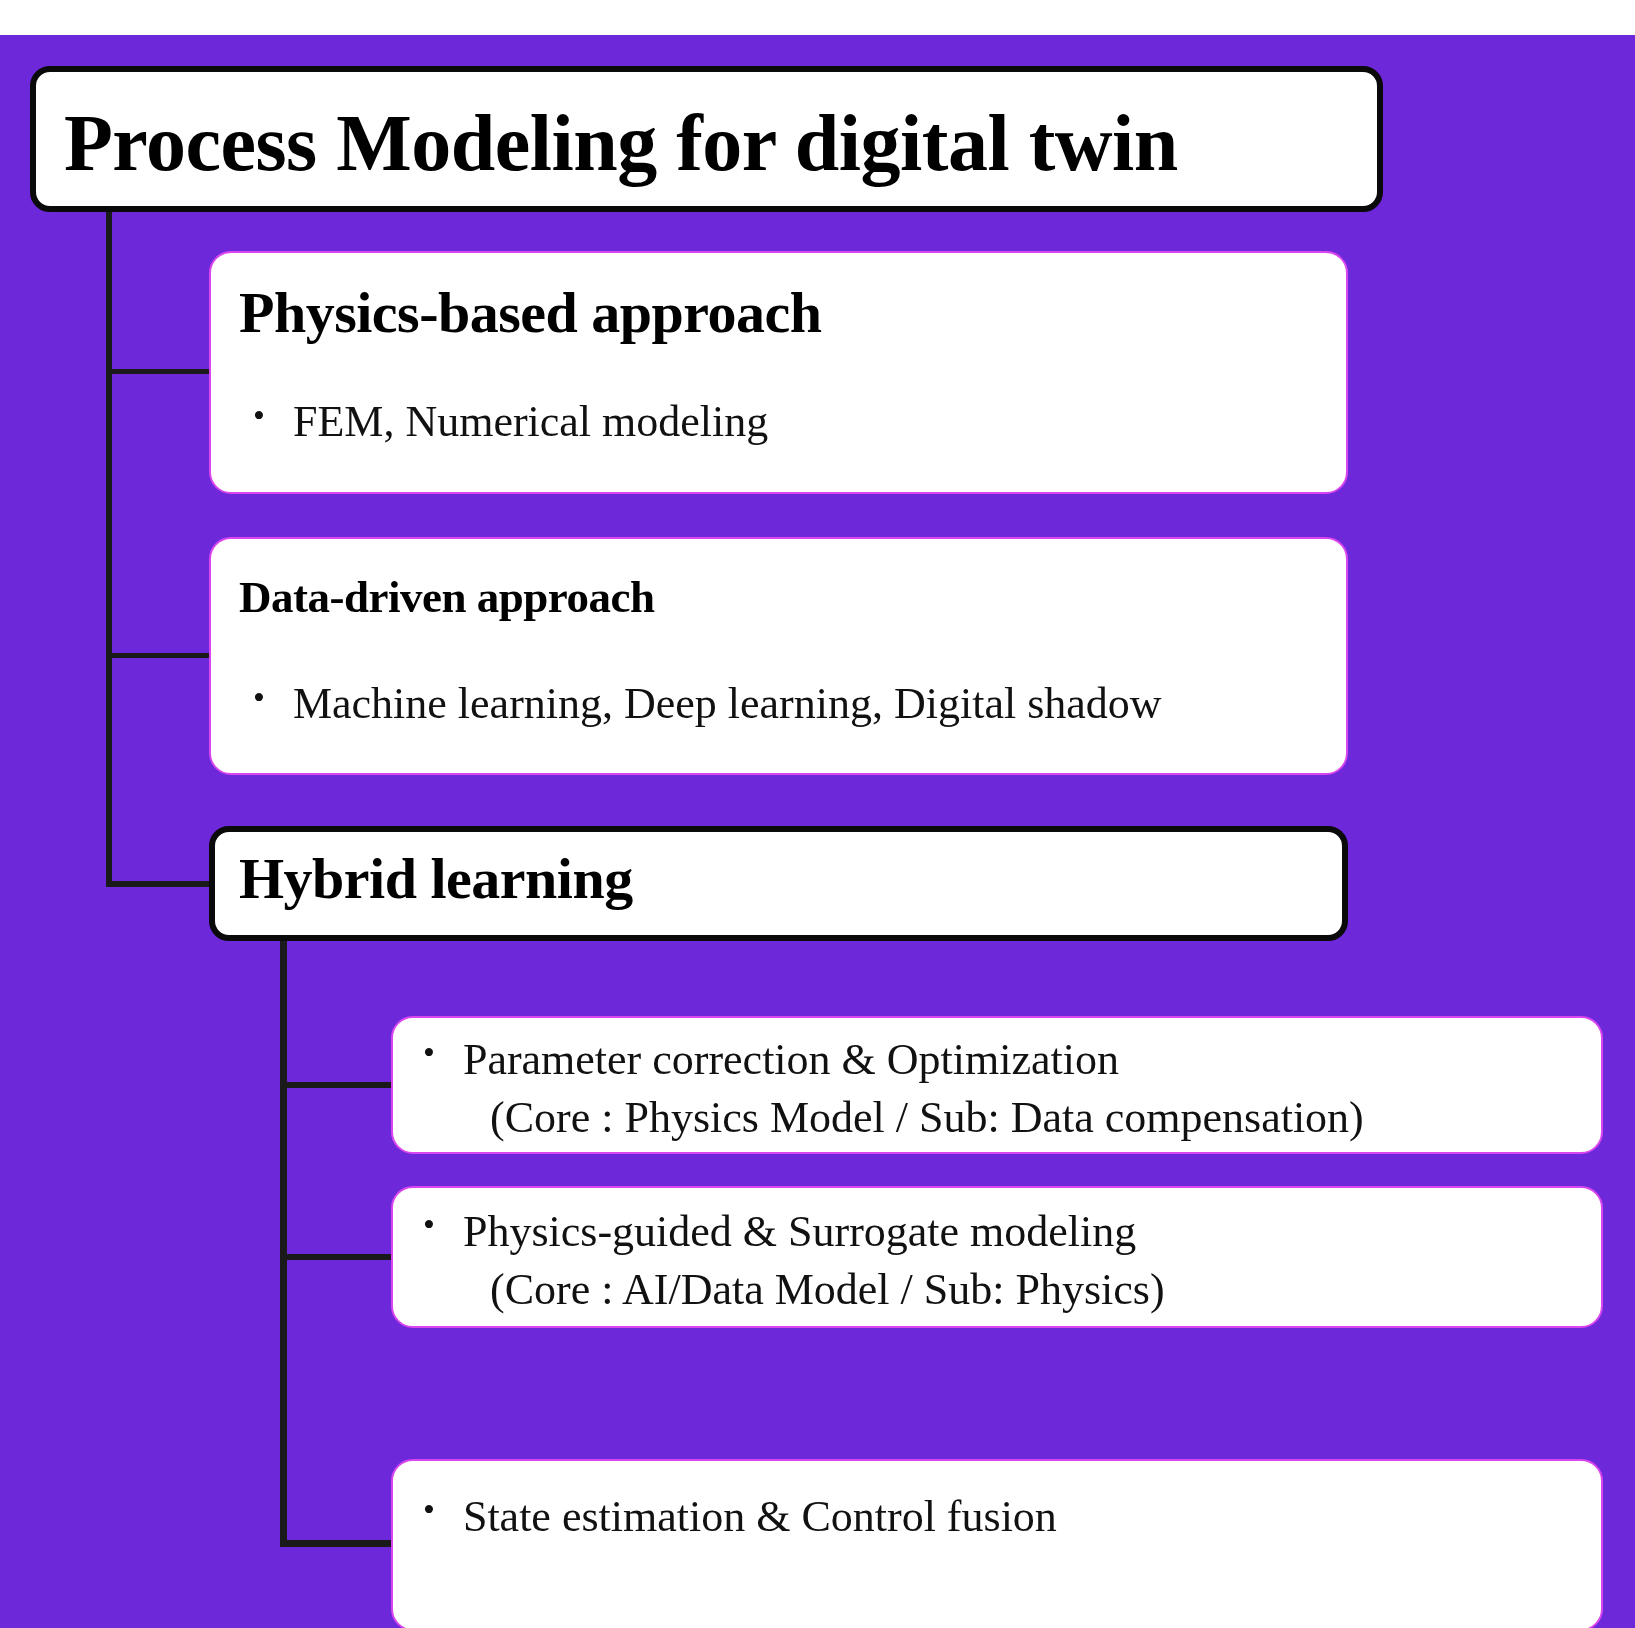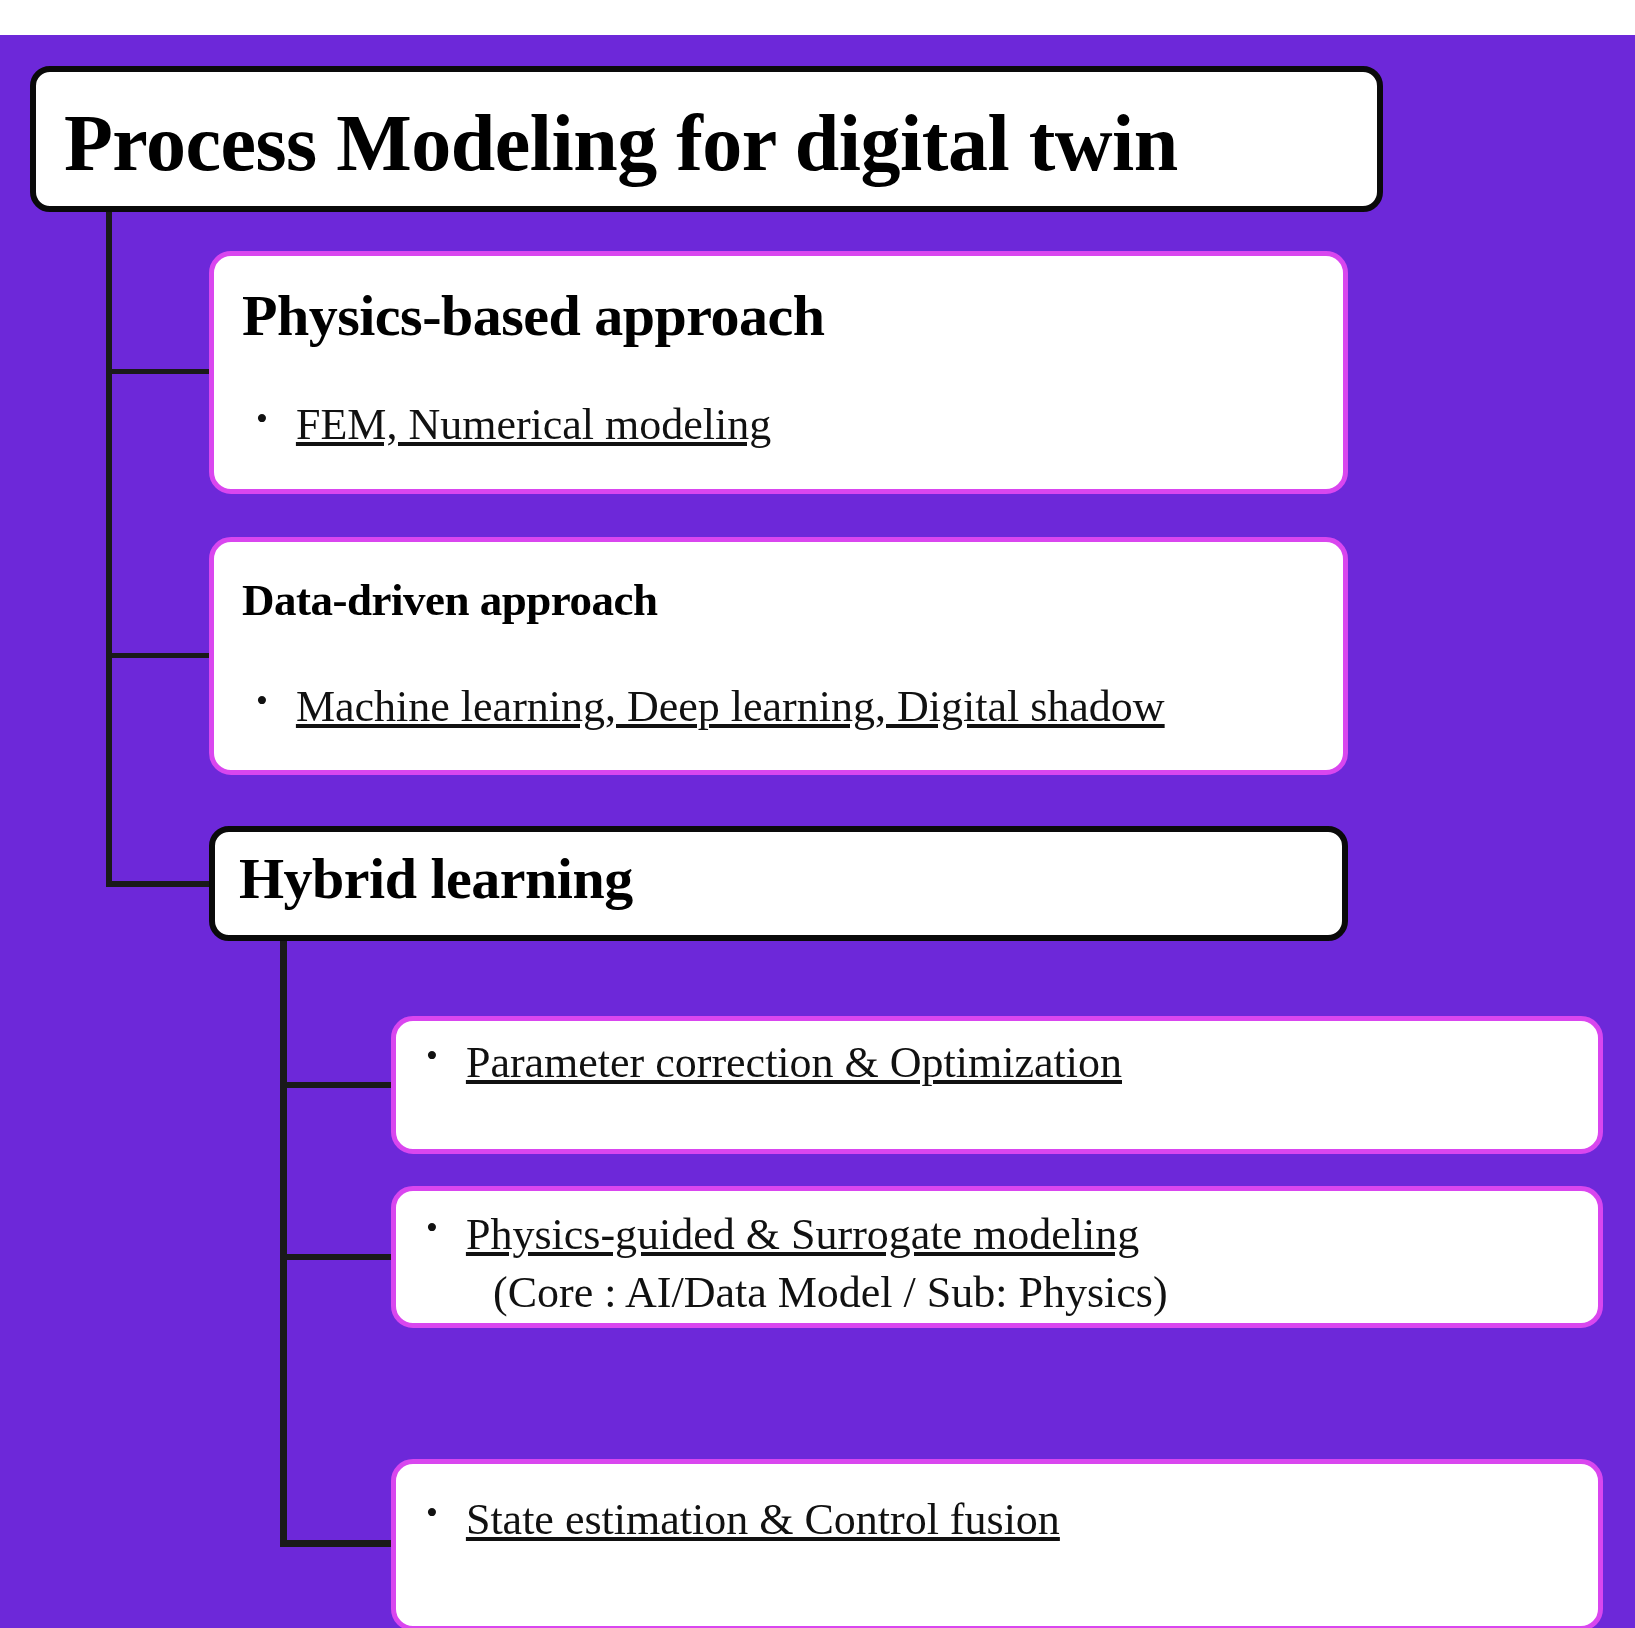--- a/index.html
+++ b/index.html
@@ -24,21 +24,21 @@
   }
 
   
   .node {
     position: absolute;
     box-sizing: border-box;
     background: #ffffff;
     border-radius: 22px;
   }
   .node.thin {
-    border: 5px solid #d946ef;
+    border: 2px solid #d946ef;
   }
   .node.thick {
     border: 6px solid #0a0a0a;
     border-radius: 20px;
   }
 
   .node-title {
     font-weight: bold;
     color: #000000;
     letter-spacing: -0.5px;
@@ -54,21 +54,20 @@
   .bullet-dot {
     flex: 0 0 auto;
     font-size: 34px;
     line-height: 1;
     margin-right: 28px;
     position: relative;
     top: 4px;
   }
   .bullet-text {
     flex: 1 1 auto;
-    text-decoration: underline;
   }
   .sub-line {
     color: #111111;
     white-space: nowrap;
   }
 
   
   #root-node {
     left: 30px;  top: 31px;  width: 1353px; height: 146px;
   }
@@ -175,20 +174,21 @@
 
   <div id="node-hybrid" class="node thick">
     <div class="node-title">Hybrid learning</div>
   </div>
 
   <div id="sub-1" class="node thin sub-node">
     <div class="bullet-row">
       <span class="bullet-dot">•</span>
       <span class="bullet-text">Parameter correction &amp; Optimization</span>
     </div>
+    <div class="sub-line">(Core : Physics Model  /  Sub: Data compensation)</div>
   </div>
 
   <div id="sub-2" class="node thin sub-node">
     <div class="bullet-row">
       <span class="bullet-dot">•</span>
       <span class="bullet-text">Physics-guided &amp; Surrogate modeling</span>
     </div>
     <div class="sub-line">(Core : AI/Data Model  /  Sub: Physics)</div>
   </div>
 

